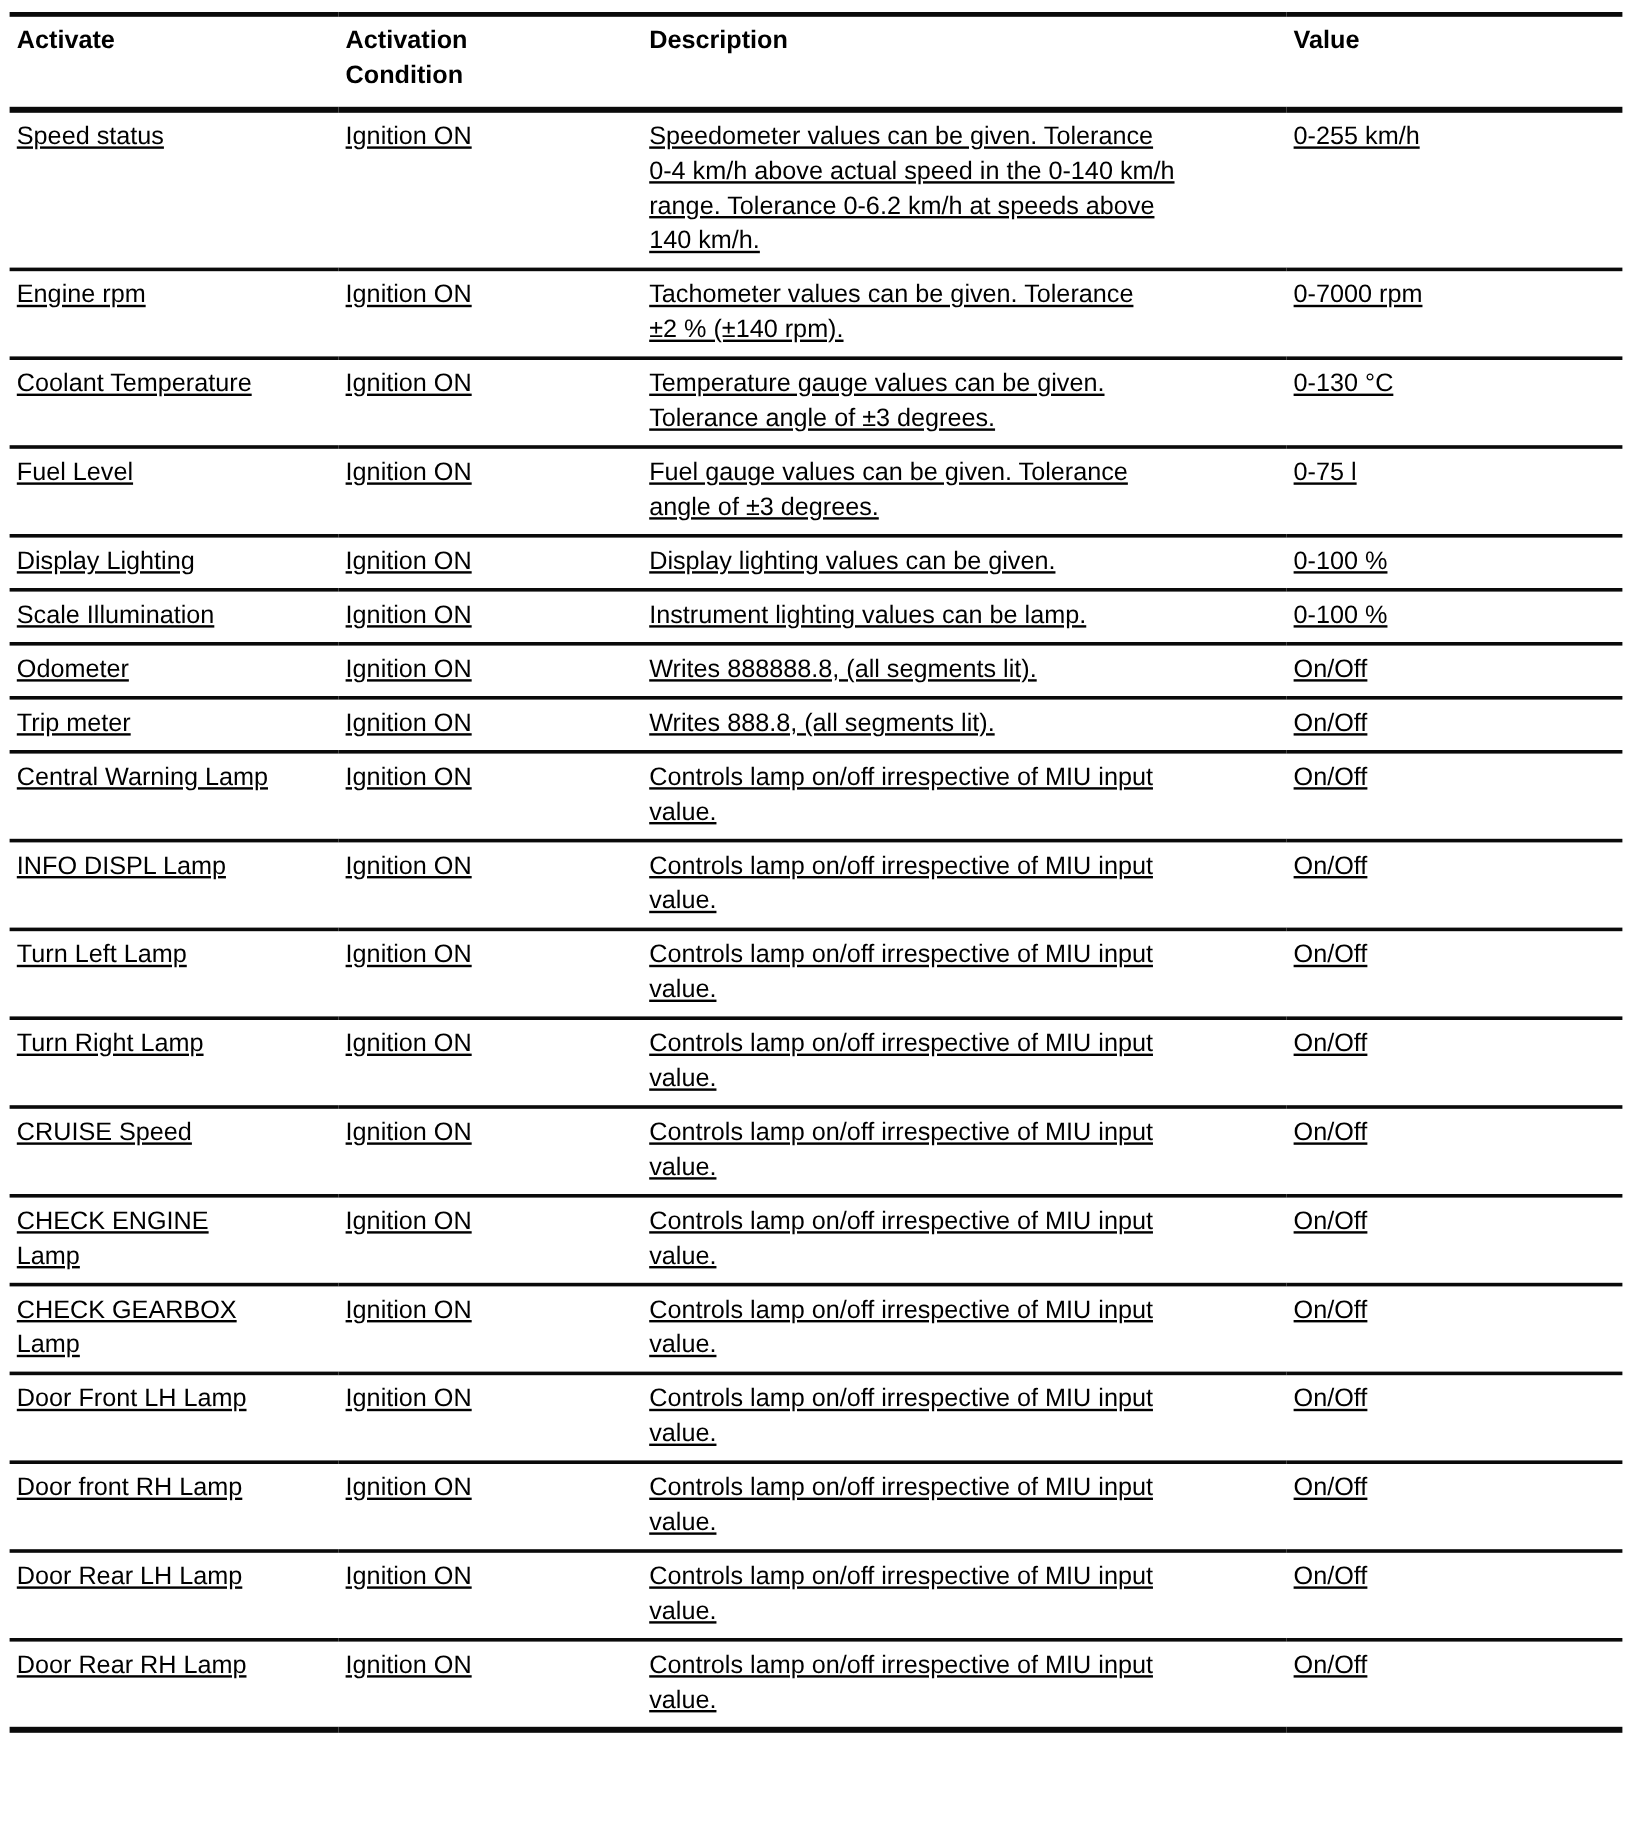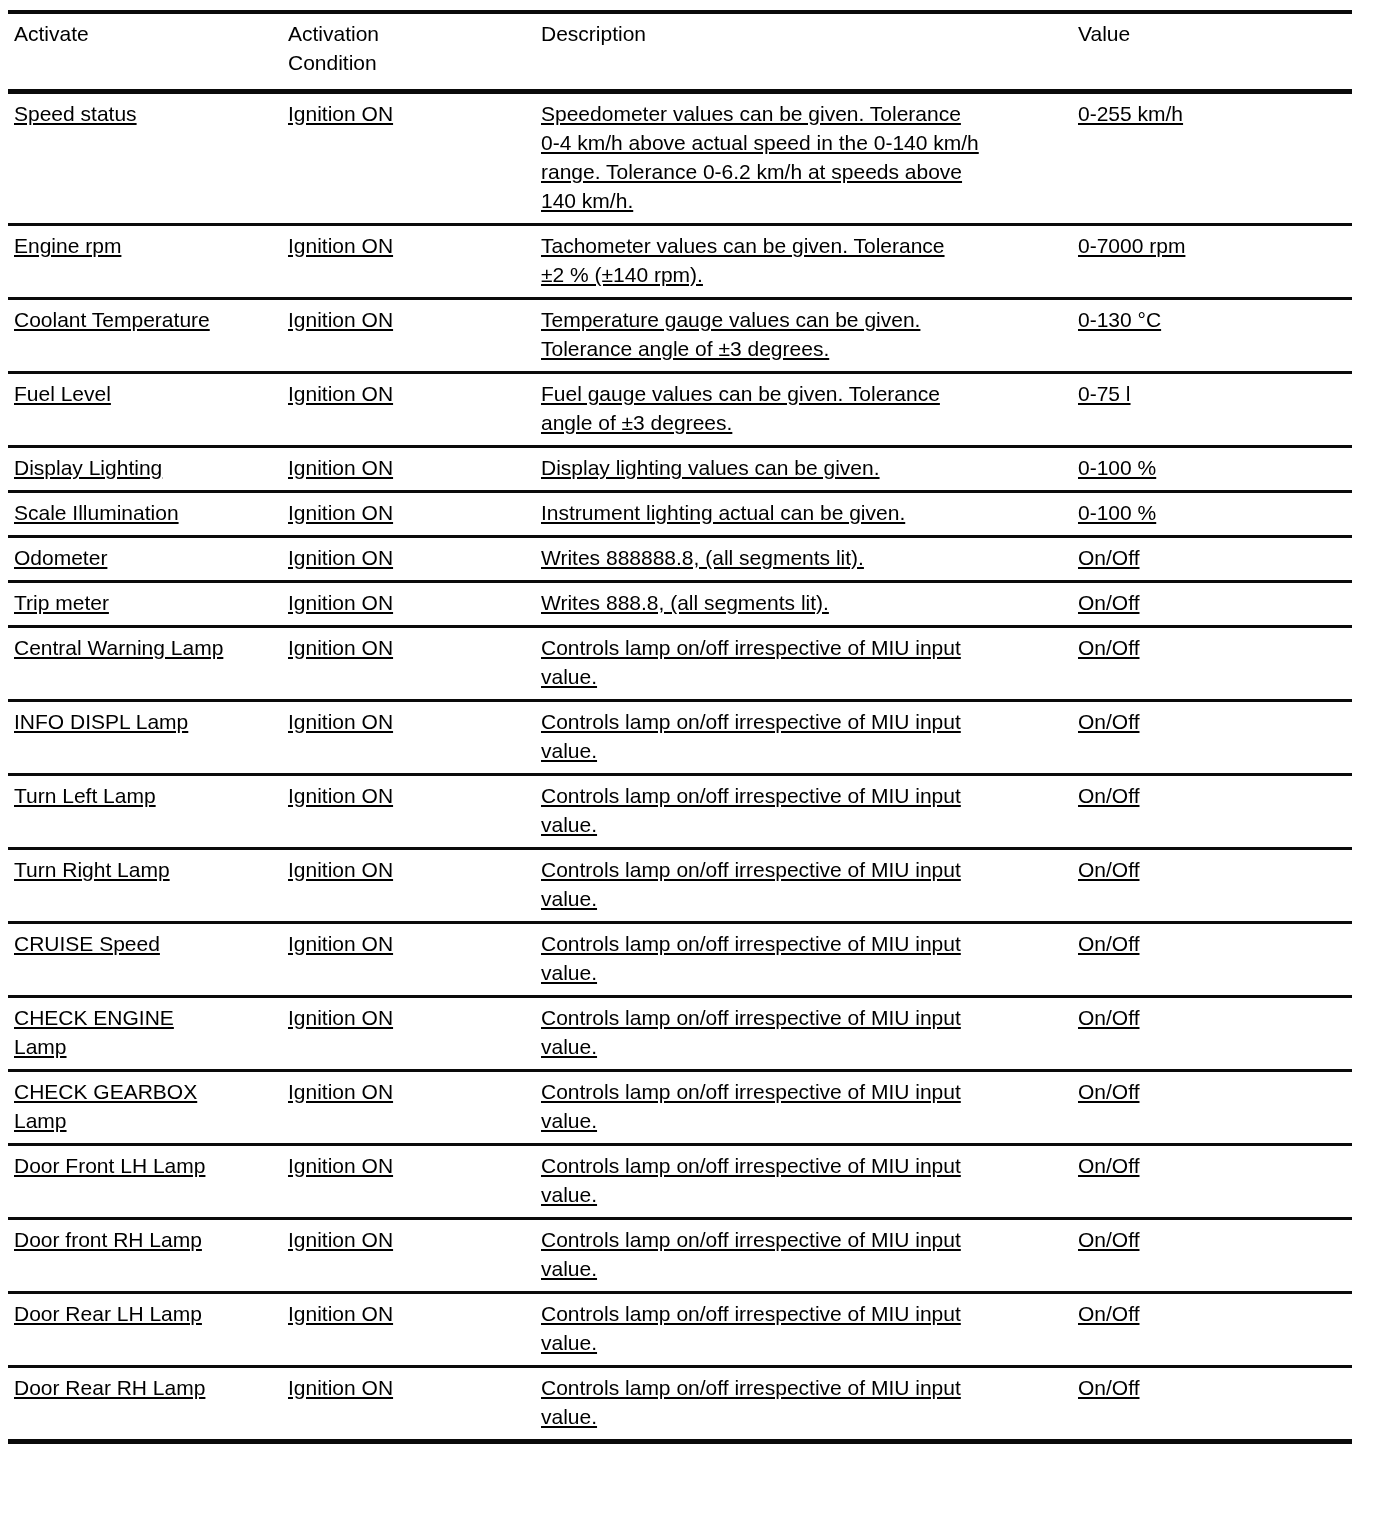--- a/index.html
+++ b/index.html
@@ -40,21 +40,21 @@
     border-bottom: none;
   }
   th, td {
     vertical-align: top;
     text-align: left;
     padding: 5px 10px 8px 6px;
     white-space: pre-line;
     font-weight: normal;
   }
   thead th {
-    font-weight: normal;
+    font-weight: bold;
     padding-bottom: 12px;
   }
 </style>
 </head>
 <body>
 
 <div class="page">
   <table class="spec">
     <colgroup>
       <col class="c1">
@@ -104,21 +104,21 @@
       </tr>
       <tr>
         <td>Display Lighting</td>
         <td>Ignition ON</td>
         <td>Display lighting values can be given.</td>
         <td>0-100 %</td>
       </tr>
       <tr>
         <td>Scale Illumination</td>
         <td>Ignition ON</td>
-        <td>Instrument lighting actual can be given.</td>
+        <td>Instrument lighting values can be lamp.</td>
         <td>0-100 %</td>
       </tr>
       <tr>
         <td>Odometer</td>
         <td>Ignition ON</td>
         <td>Writes 888888.8, (all segments lit).</td>
         <td>On/Off</td>
       </tr>
       <tr>
         <td>Trip meter</td>

